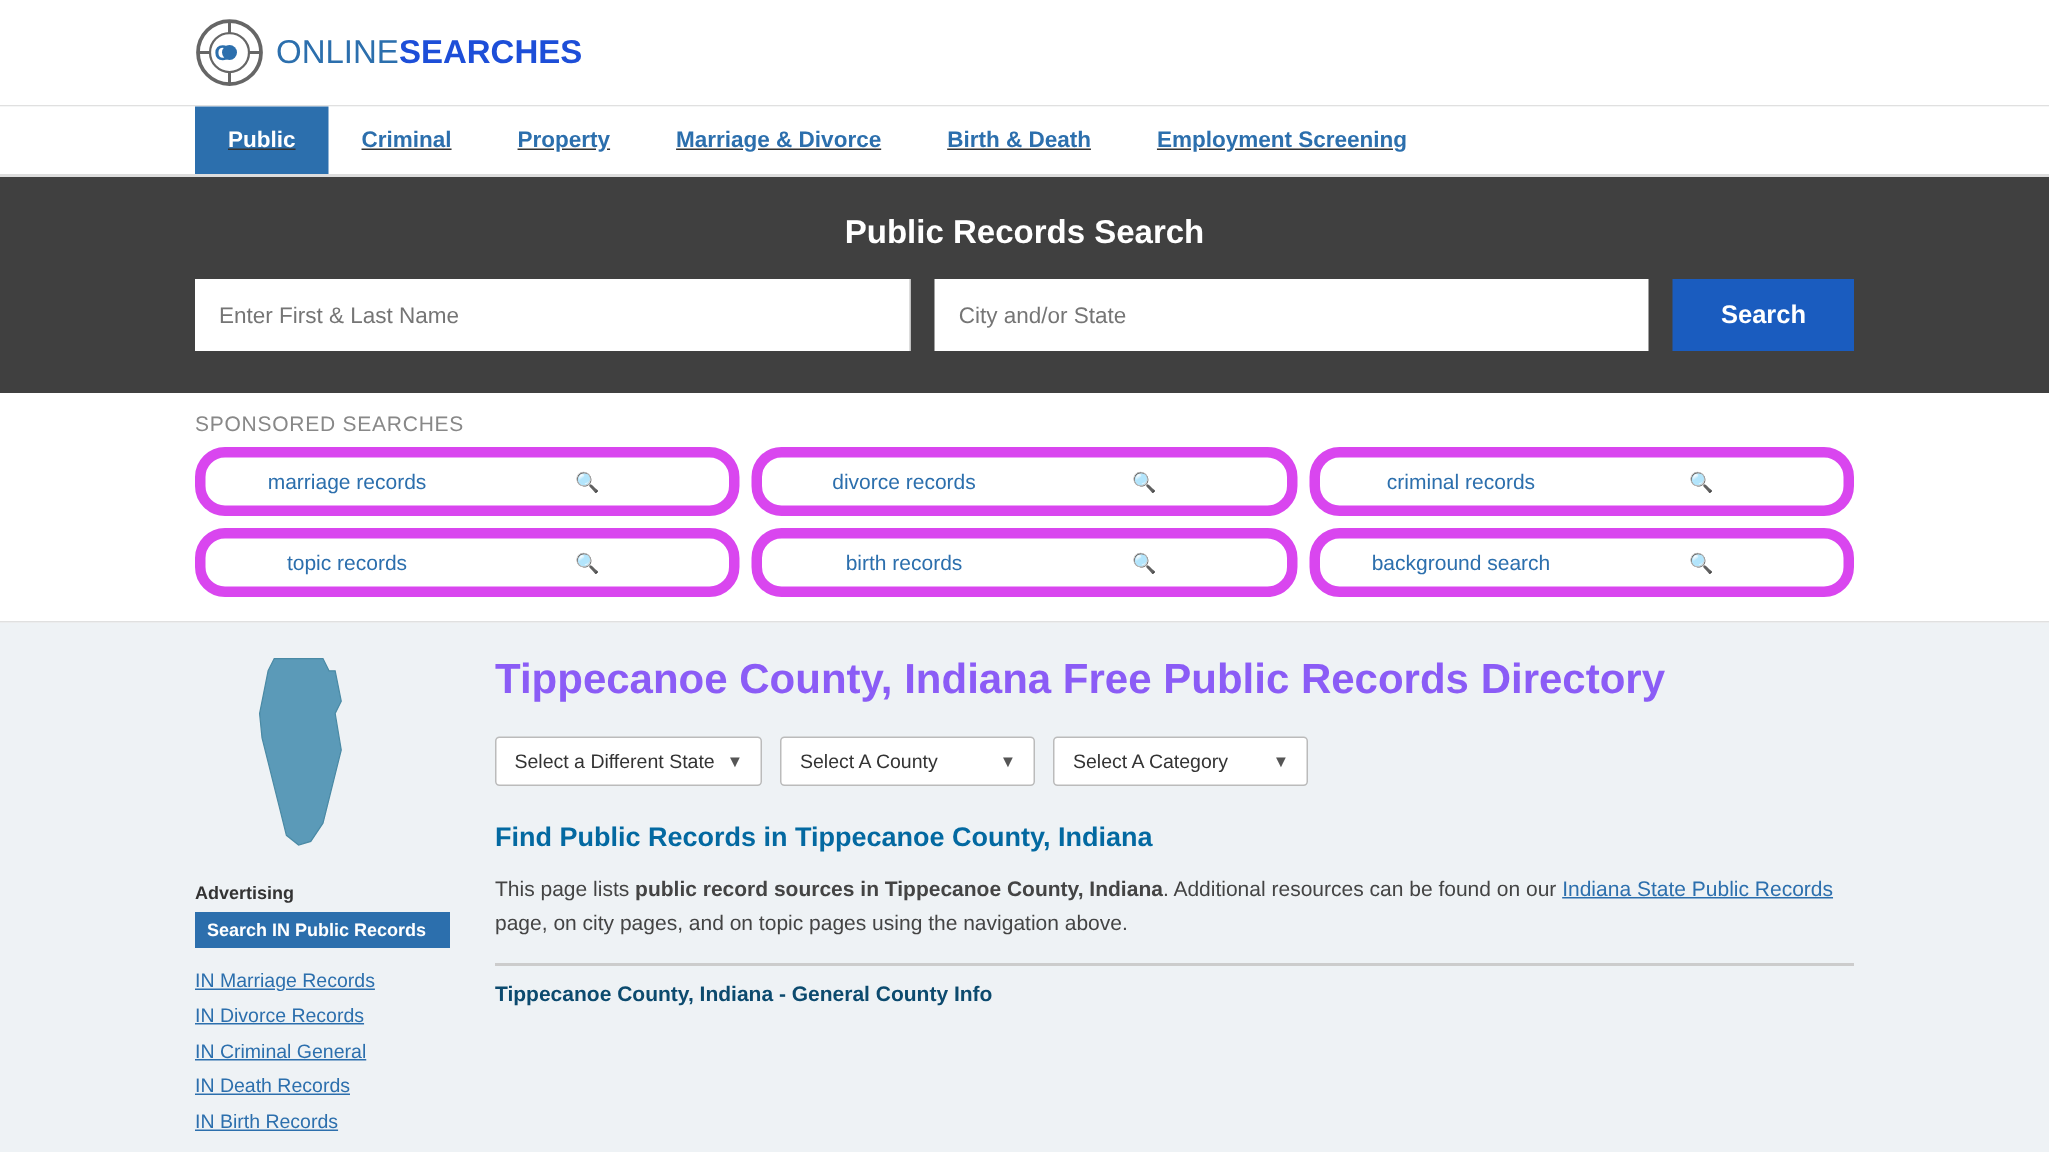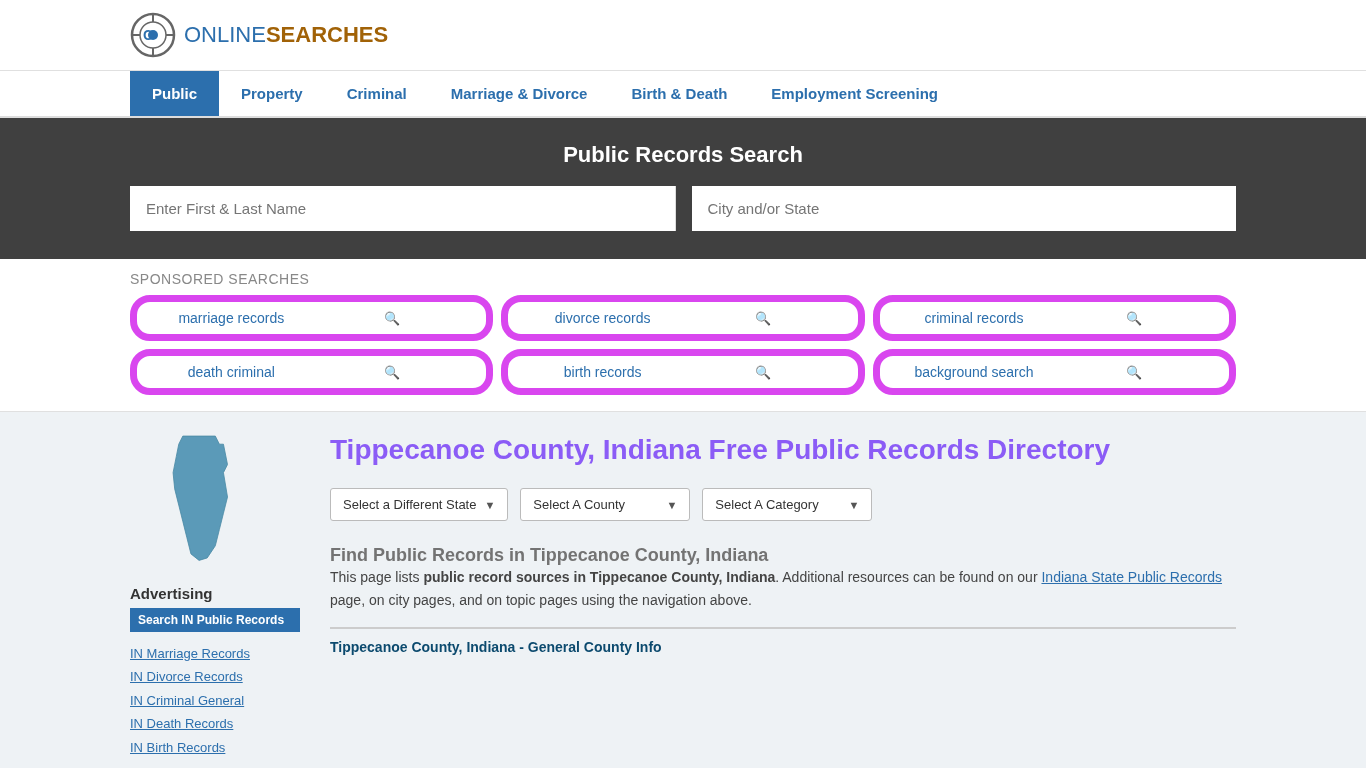--- a/index.html
+++ b/index.html
@@ -35,20 +35,21 @@
 
     .main-nav {
       background: #fff;
       padding: 0 130px;
       border-bottom: 2px solid #ddd;
     }
     .main-nav ul {
       list-style: none;
       display: flex;
       gap: 0;
+      text-decoration: underline;
     }
     .main-nav ul li a {
       display: block;
       padding: 14px 22px;
       text-decoration: none;
       color: #2c6fad;
       font-weight: 600;
       font-size: 15px;
     }
     .main-nav ul li.active a {
@@ -146,21 +147,21 @@
       flex-shrink: 0;
       margin-right: 30px;
     }
     .state-map {
       width: 130px;
       height: 130px;
       margin-bottom: 20px;
     }
     .advertising-label {
       font-weight: 700;
-      font-size: 15px;
+      font-size: 12px;
       margin-bottom: 6px;
     }
     .ad-banner {
       background: #2c6fad;
       color: #fff;
       padding: 5px 8px;
       font-size: 12px;
       font-weight: 600;
       margin-bottom: 10px;
       cursor: pointer;
@@ -209,21 +210,22 @@
       flex: 1;
     }
     .dropdown-arrow {
       color: #555;
       font-size: 11px;
     }
 
     .find-records-title {
       font-size: 18px;
       font-weight: 700;
-      color: #737373;
+      color: #0369a1;
+      margin-bottom: 12px;
     }
 
     .description-text {
       font-size: 14px;
       line-height: 1.6;
       color: #444;
       margin-bottom: 16px;
     }
     .description-text strong {
       font-weight: 700;
@@ -250,73 +252,74 @@
       <circle cx="23" cy="23" r="21" fill="none" stroke="#666" stroke-width="2.5"></circle>
       <path d="M23 10 A13 13 0 0 1 36 23 A13 13 0 0 1 10 23 A13 13 0 0 1 23 10Z" fill="none" stroke="#666" stroke-width="1.5"></path>
       <circle cx="23" cy="23" r="5" fill="#2c6fad"></circle>
       <line x1="23" y1="2" x2="23" y2="10" stroke="#666" stroke-width="2"></line>
       <line x1="23" y1="36" x2="23" y2="44" stroke="#666" stroke-width="2"></line>
       <line x1="2" y1="23" x2="10" y2="23" stroke="#666" stroke-width="2"></line>
       <line x1="36" y1="23" x2="44" y2="23" stroke="#666" stroke-width="2"></line>
       <text x="13" y="28" font-size="14" font-weight="900" fill="#2c6fad" font-family="Arial">G</text>
     </svg>
     <div class="logo-text">
-      <span>ONLINE</span><span style="font-weight:700;color:#a16207">SEARCHES</span>
+      <span>ONLINE</span><span style="font-weight:700;color:#1d4ed8">SEARCHES</span>
     </div>
   </div>
 </div>
 
 <nav class="main-nav">
   <ul>
     <li class="active">
       <a href="#">Public</a>
     </li>
     <li>
+      <a href="#">Criminal</a>
+    </li>
+    <li>
       <a href="#">Property</a>
-    </li>
-    <li>
-      <a href="#">Criminal</a>
     </li>
     <li>
       <a href="#">Marriage &amp; Divorce</a>
     </li>
     <li>
       <a href="#">Birth &amp; Death</a>
     </li>
     <li>
       <a href="#">Employment Screening</a>
     </li>
   </ul>
 </nav>
 
 <div class="search-hero">
   <h2>Public Records Search</h2>
   <div class="search-bar">
     <input type="text" placeholder="Enter First &amp; Last Name" style="">
     <input type="text" placeholder="City and/or State" style="">
+    <button class="search-btn">Search</button>
   </div>
 </div>
 
 <div class="sponsored-section">
   <div class="sponsored-label">SPONSORED SEARCHES</div>
   <div class="sponsored-grid">
     <div class="sponsored-item">
       <span>marriage records</span>
       <span class="search-icon-small">🔍</span>
     </div>
     <div class="sponsored-item">
       <span>divorce records</span>
       <span class="search-icon-small">🔍</span>
     </div>
     <div class="sponsored-item">
       <span>criminal records</span>
       <span class="search-icon-small">🔍</span>
     </div>
     <div class="sponsored-item">
-      <span>death criminal</span>
+      <span>topic records</span>
       <span class="search-icon-small">🔍</span>
     </div>
     <div class="sponsored-item">
       <span>birth records</span>
       <span class="search-icon-small">🔍</span>
     </div>
     <div class="sponsored-item">
       <span>background search</span>
       <span class="search-icon-small">🔍</span>
     </div>

